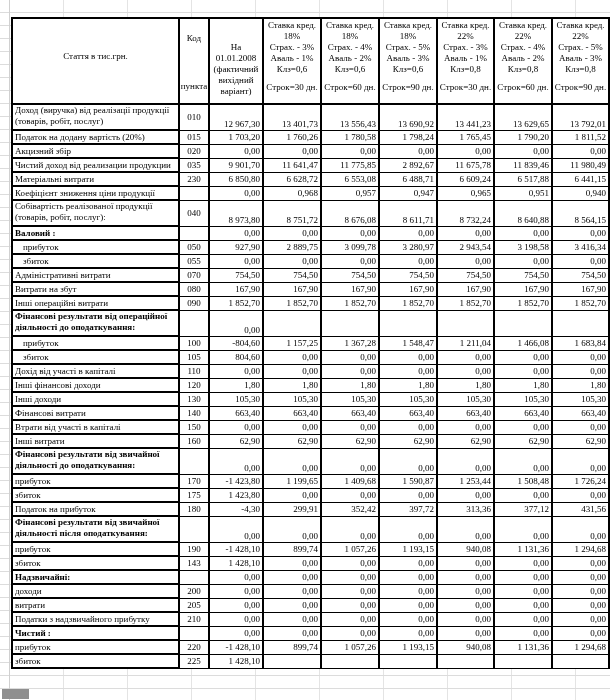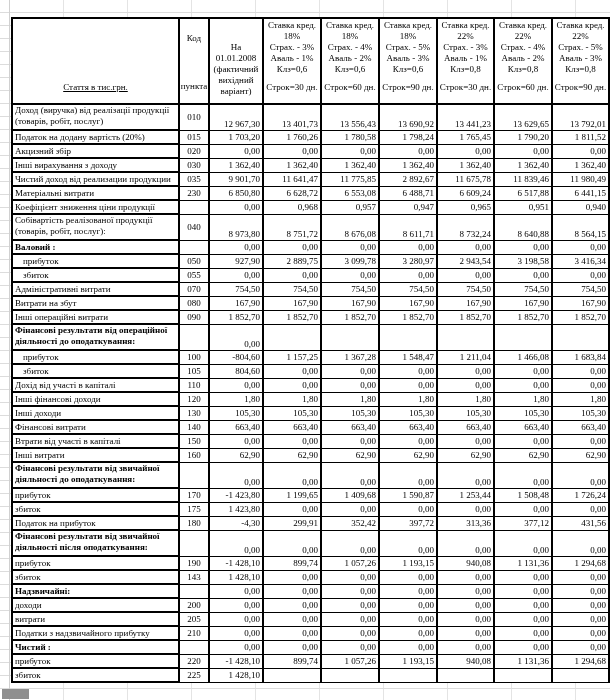--- a/index.html
+++ b/index.html
@@ -19,21 +19,21 @@
     border-collapse:collapse;table-layout:fixed;background:#ffffff;
   }
   td{
     border:1px solid #000;font-size:9px;line-height:11px;padding:0 2px;
     overflow:hidden;vertical-align:middle;background:#fff;
   }
   
   tr.hdr td{border:2px solid #000;height:84px;vertical-align:top;padding:0;}
   .hcell{display:flex;flex-direction:column;height:76px;}
   .topstrip{height:10px;border-bottom:1px solid #000;flex:0 0 auto;}
-  .hc-article{justify-content:flex-end;align-items:center;text-decoration:underline;}
+  .hc-article{justify-content:center;align-items:center;}
   .hc-article .t{margin-bottom:2px;text-align:center;}
   .hc-code{align-items:center;}
   .hc-code .t{margin-top:3px;}
   .hc-code .b{margin-top:auto;margin-bottom:3px;}
   .hc-fact{align-items:center;text-align:center;}
   .hc-fact .lines{margin-top:12px;}
   .hc-fact .b{margin-top:auto;margin-bottom:2px;}
   .hc-scen{align-items:center;text-align:center;}
   .hc-scen .lines{margin-top:1px;}
   .hc-scen .term{margin-top:auto;margin-bottom:2px;}
@@ -198,31 +198,20 @@
           <td class="code">020</td>
           <td class="val fact">0,00</td>
           <td class="val scen">0,00</td>
           <td class="val scen">0,00</td>
           <td class="val scen">0,00</td>
           <td class="val scen">0,00</td>
           <td class="val scen">0,00</td>
           <td class="val scen">0,00</td>
         </tr>
         <tr class="r1">
-          <td class="lab">Інші вирахування з доходу</td>
-          <td class="code">030</td>
-          <td class="val fact">1 362,40</td>
-          <td class="val scen">1 362,40</td>
-          <td class="val scen">1 362,40</td>
-          <td class="val scen">1 362,40</td>
-          <td class="val scen">1 362,40</td>
-          <td class="val scen">1 362,40</td>
-          <td class="val scen">1 362,40</td>
-        </tr>
-        <tr class="r1">
           <td class="lab">Чистий доход  від реализации продукции</td>
           <td class="code">035</td>
           <td class="val fact">9 901,70</td>
           <td class="val scen">11 641,47</td>
           <td class="val scen">11 775,85</td>
           <td class="val scen">2 892,67</td>
           <td class="val scen">11 675,78</td>
           <td class="val scen">11 839,46</td>
           <td class="val scen">11 980,49</td>
         </tr>

